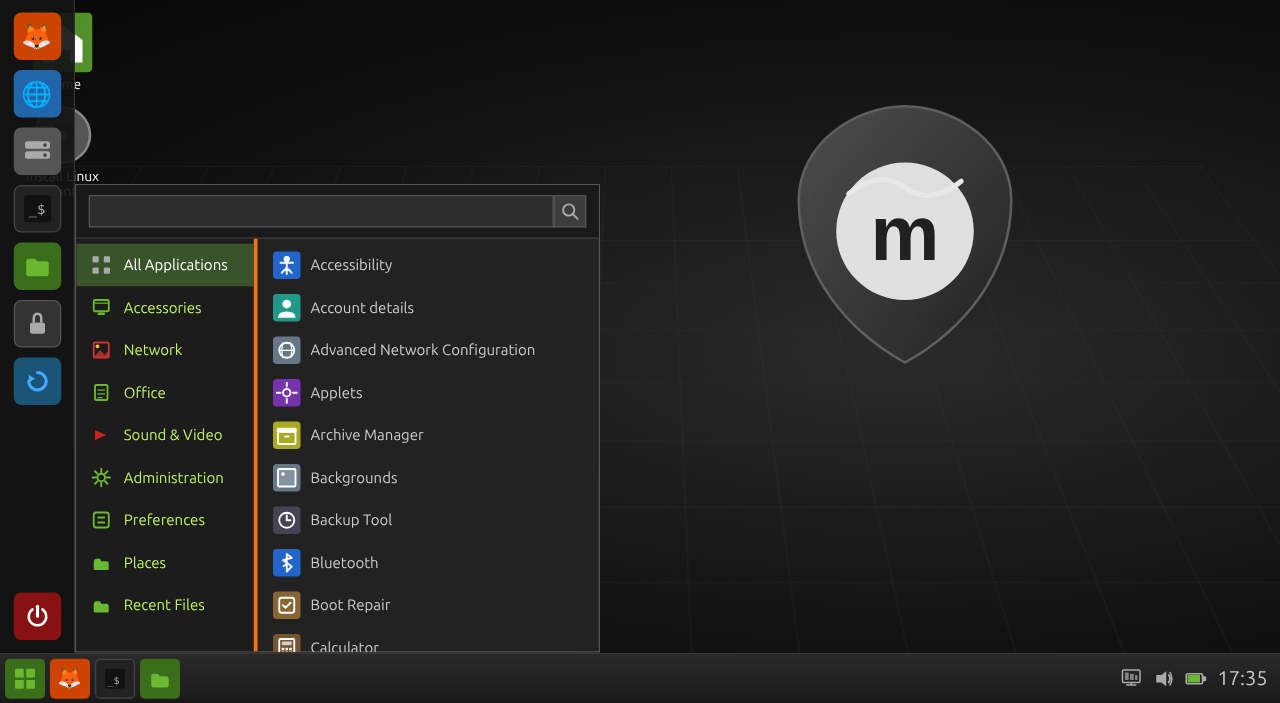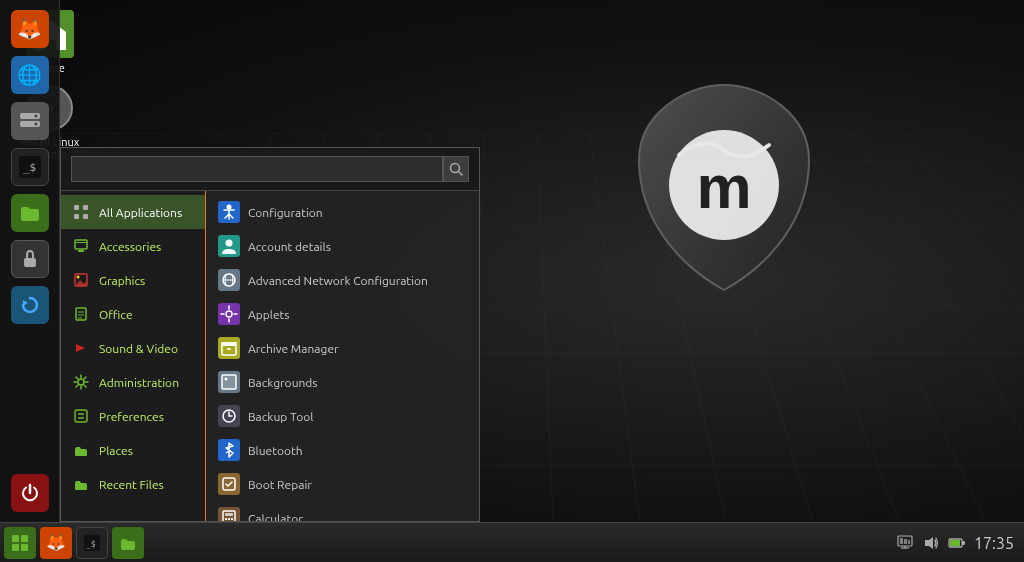--- a/index.html
+++ b/index.html
@@ -175,21 +175,21 @@
 
     .menu-content {
       display: flex;
       height: 330px;
     }
 
     .categories-panel {
       width: 145px;
       background: rgba(28,28,28,0.95);
       overflow-y: auto;
-      border-right: 1px solid #f97316;
+      border-right: 3px solid #f97316;
       padding: 4px 0;
     }
 
     .category-item {
       display: flex;
       align-items: center;
       gap: 8px;
       padding: 7px 10px;
       cursor: pointer;
       color: #bef264;
@@ -430,21 +430,21 @@
         </div>
 
         <div class="category-item">
           <div class="category-icon">
             <svg width="16" height="16" viewBox="0 0 16 16">
               <rect x="2" y="2" width="12" height="12" rx="1" fill="none" stroke="#cc3333" stroke-width="1.5"></rect>
               <circle cx="5" cy="5" r="1.5" fill="#ffcc00"></circle>
               <polygon points="2,14 7,8 11,12 13,9 14,14" fill="#cc3333" opacity="0.8"></polygon>
             </svg>
           </div>
-          <span>Graphics</span>
+          <span>Network</span>
         </div>
 
 
         <div class="category-item">
           <div class="category-icon">
             <svg width="16" height="16" viewBox="0 0 16 16">
               <rect x="3" y="2" width="10" height="12" rx="1" fill="none" stroke="#6ab82f" stroke-width="1.5"></rect>
               <line x1="5" y1="6" x2="11" y2="6" stroke="#6ab82f" stroke-width="1"></line>
               <line x1="5" y1="9" x2="11" y2="9" stroke="#6ab82f" stroke-width="1"></line>
               <line x1="5" y1="12" x2="9" y2="12" stroke="#6ab82f" stroke-width="1"></line>
@@ -505,21 +505,21 @@
 
       <div class="apps-panel">
 
         <div class="app-item">
           <div class="app-icon icon-blue">
             <svg width="18" height="18" viewBox="0 0 18 18">
               <circle cx="9" cy="4" r="2.5" fill="white"></circle>
               <path d="M4 7 L14 7 M9 7 L9 16 M9 11 L5 15 M9 11 L13 15" stroke="white" stroke-width="1.5" stroke-linecap="round"></path>
             </svg>
           </div>
-          <span>Configuration</span>
+          <span>Accessibility</span>
         </div>
 
         <div class="app-item">
           <div class="app-icon icon-teal">
             <svg width="18" height="18" viewBox="0 0 18 18">
               <circle cx="9" cy="6" r="3.5" fill="white"></circle>
               <path d="M2 17 Q2 12 9 12 Q16 12 16 17" fill="white"></path>
             </svg>
           </div>
           <span>Account details</span>

